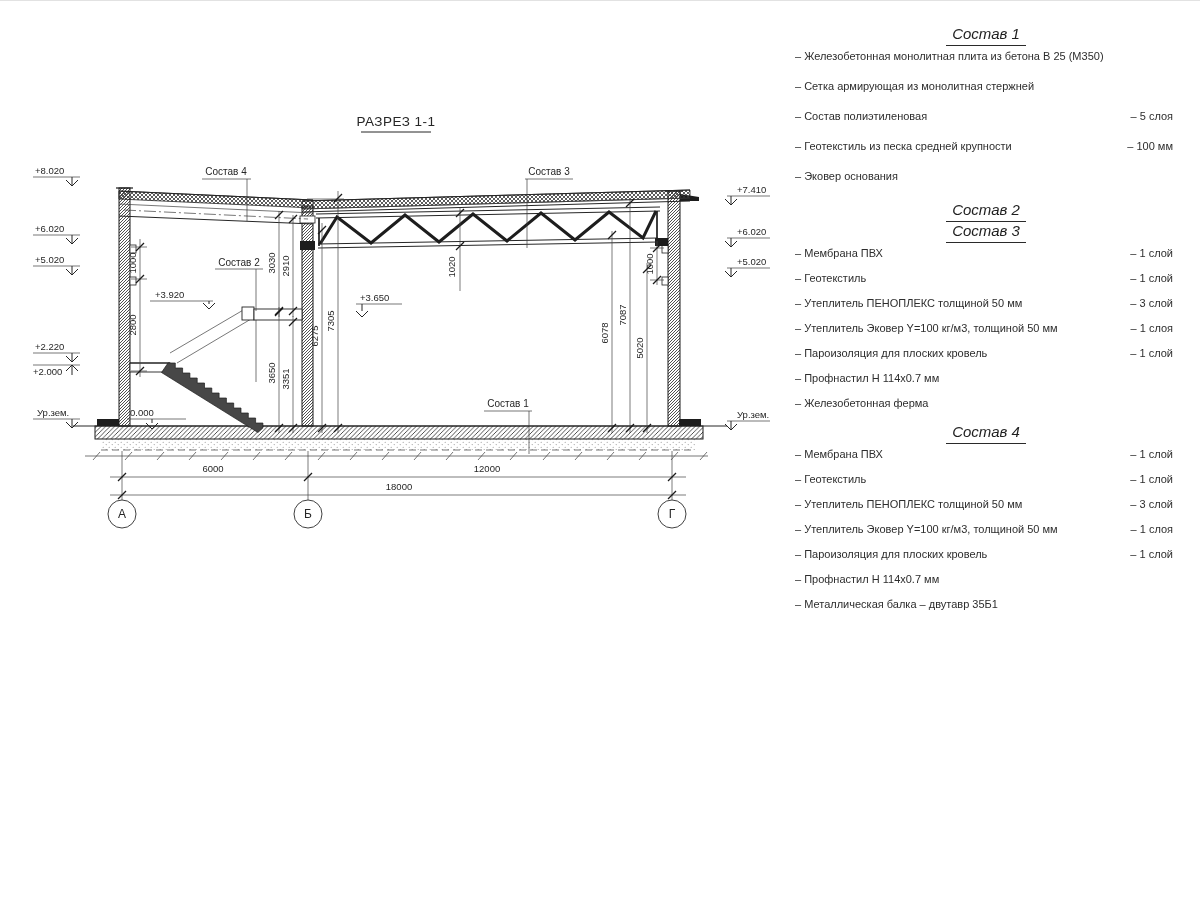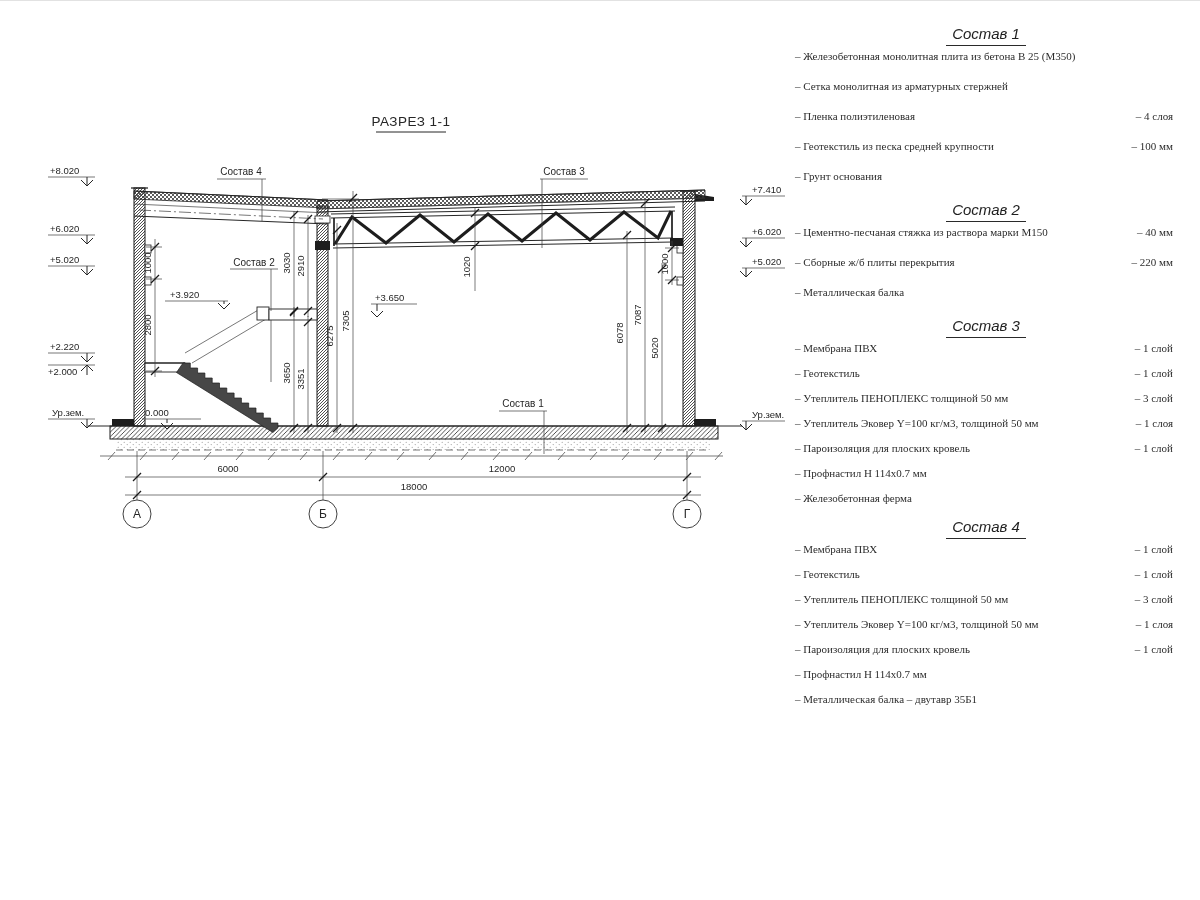--- a/index.html
+++ b/index.html
@@ -1,38 +1,38 @@
 <!DOCTYPE html>
 <html><head>
 <meta charset="utf-8">
 <style>
   html,body{margin:0;padding:0;background:#fff;}
   #page{position:relative;width:1200px;height:900px;background:#fff;overflow:hidden;
         font-family:"Liberation Sans",sans-serif;color:#2b2b2b;border-top:1px solid #e2e2e2;}
   
-  #canvas{position:absolute;left:15px;top:0;width:790px;height:560px;}
+  #canvas{position:absolute;left:0;top:0;width:790px;height:560px;}
   svg text{font-family:"Liberation Sans",sans-serif;fill:#262626;}
   .ln{stroke:#262626;stroke-width:1;fill:none;}
   .thin{stroke:#3d3d3d;stroke-width:.7;fill:none;}
   .thk{stroke:#1d1d1d;stroke-width:1.7;fill:none;}
   .dim{stroke:#444;stroke-width:.7;fill:none;}
   .tick{stroke:#1a1a1a;stroke-width:1.2;fill:none;}
   .dtx{font-size:9.5px;}
   .etx{font-size:9.5px;}
   .ltx{font-size:10px;}
   .axtx{font-size:12px;}
   .title-tx{font-size:13.5px;letter-spacing:.5px;}
   
   #legend{position:absolute;left:795px;top:16px;width:382px;padding-top:8px;}
   .sec{margin-top:0;}
   .sec + .sec{margin-top:0;}
   .sec-title{text-align:center;font-style:italic;font-size:15px;color:#1f1f1f;line-height:18px;}
   .sec-title span{display:inline-block;border-bottom:1.2px solid #2a2a2a;padding:0 6px 2px 6px;}
   .rows{margin-top:5px;}
-  .row{display:flex;justify-content:space-between;align-items:flex-start;font-size:11px;line-height:11px;color:#2d2d2d;font-family:Liberation Serif, serif;}
+  .row{display:flex;justify-content:space-between;align-items:flex-start;font-size:11px;line-height:11px;color:#2d2d2d;}
   .row .lab{white-space:nowrap;}
   .row .val{white-space:nowrap;padding-right:4px;}
   .gap30 .row{margin-bottom:19px;}
   .gap25 .row{margin-bottom:14px;}
   .mt-s2{margin-top:12px;}
   .mt-s3{margin-top:12px;}
   .mt-s4{margin-top:14px;}
 </style>
 </head>
 <body>
@@ -314,60 +314,43 @@
     <div class="sec">
       <div class="sec-title"><span>Состав 1</span></div>
       <div class="rows gap30">
 
           <div class="row">
             <span class="lab">– Железобетонная  монолитная плита из бетона В 25 (М350)</span>
             <span class="val"></span>
           </div>
 
           <div class="row">
-            <span class="lab">– Сетка монолитная из арматурных стержней</span>
-            <span class="val"></span>
-          </div>
-
-          <div class="row">
-            <span class="lab">– Пленка полиэтиленовая</span>
-            <span class="val">– 4 слоя</span>
+            <span class="lab">– Сетка армирующая из монолитная стержней</span>
+            <span class="val"></span>
+          </div>
+
+          <div class="row">
+            <span class="lab">– Состав полиэтиленовая</span>
+            <span class="val">– 5 слоя</span>
           </div>
 
           <div class="row">
             <span class="lab">– Геотекстиль из песка средней крупности</span>
             <span class="val">– 100 мм</span>
           </div>
 
           <div class="row">
-            <span class="lab">– Грунт основания</span>
+            <span class="lab">– Эковер основания</span>
             <span class="val"></span>
           </div>
         </div>
     </div>
 
     <div class="sec mt-s2">
       <div class="sec-title"><span>Состав 2</span></div>
-      <div class="rows gap30">
-
-          <div class="row">
-            <span class="lab">– Цементно-песчаная стяжка из раствора марки М150</span>
-            <span class="val">– 40 мм</span>
-          </div>
-
-          <div class="row">
-            <span class="lab">– Сборные ж/б плиты перекрытия</span>
-            <span class="val">– 220 мм</span>
-          </div>
-
-          <div class="row">
-            <span class="lab">– Металлическая балка</span>
-            <span class="val"></span>
-          </div>
-        </div>
     </div>
 
     <div class="sec mt-s3">
       <div class="sec-title"><span>Состав 3</span></div>
       <div class="rows gap25">
 
           <div class="row">
             <span class="lab">– Мембрана ПВХ</span>
             <span class="val">– 1 слой</span>
           </div>

